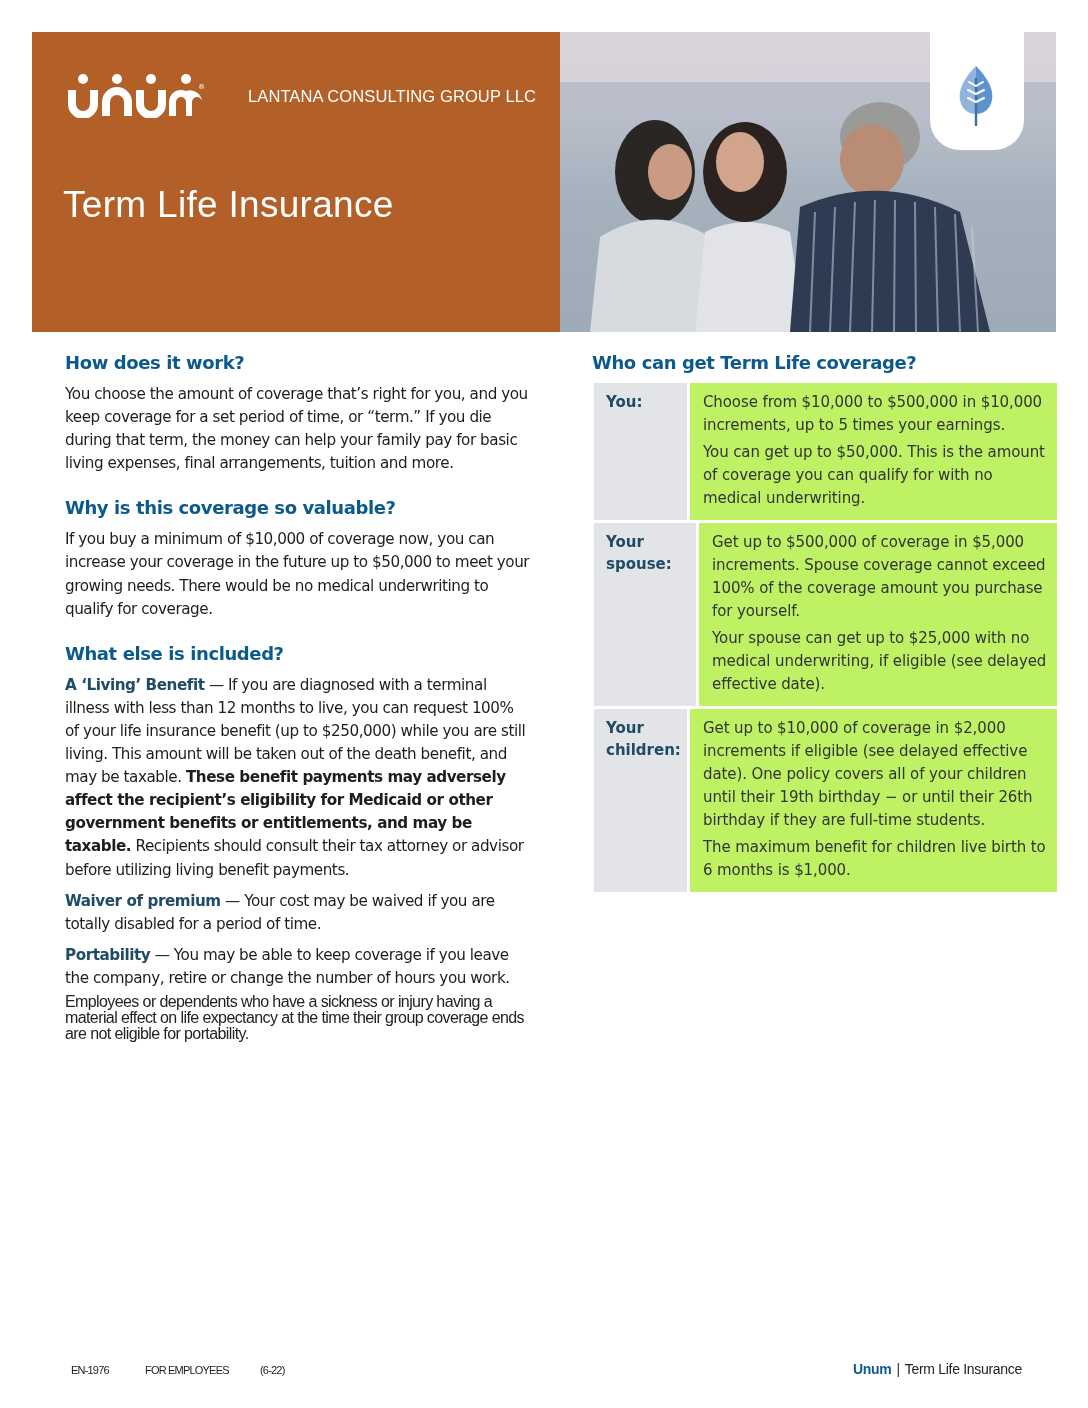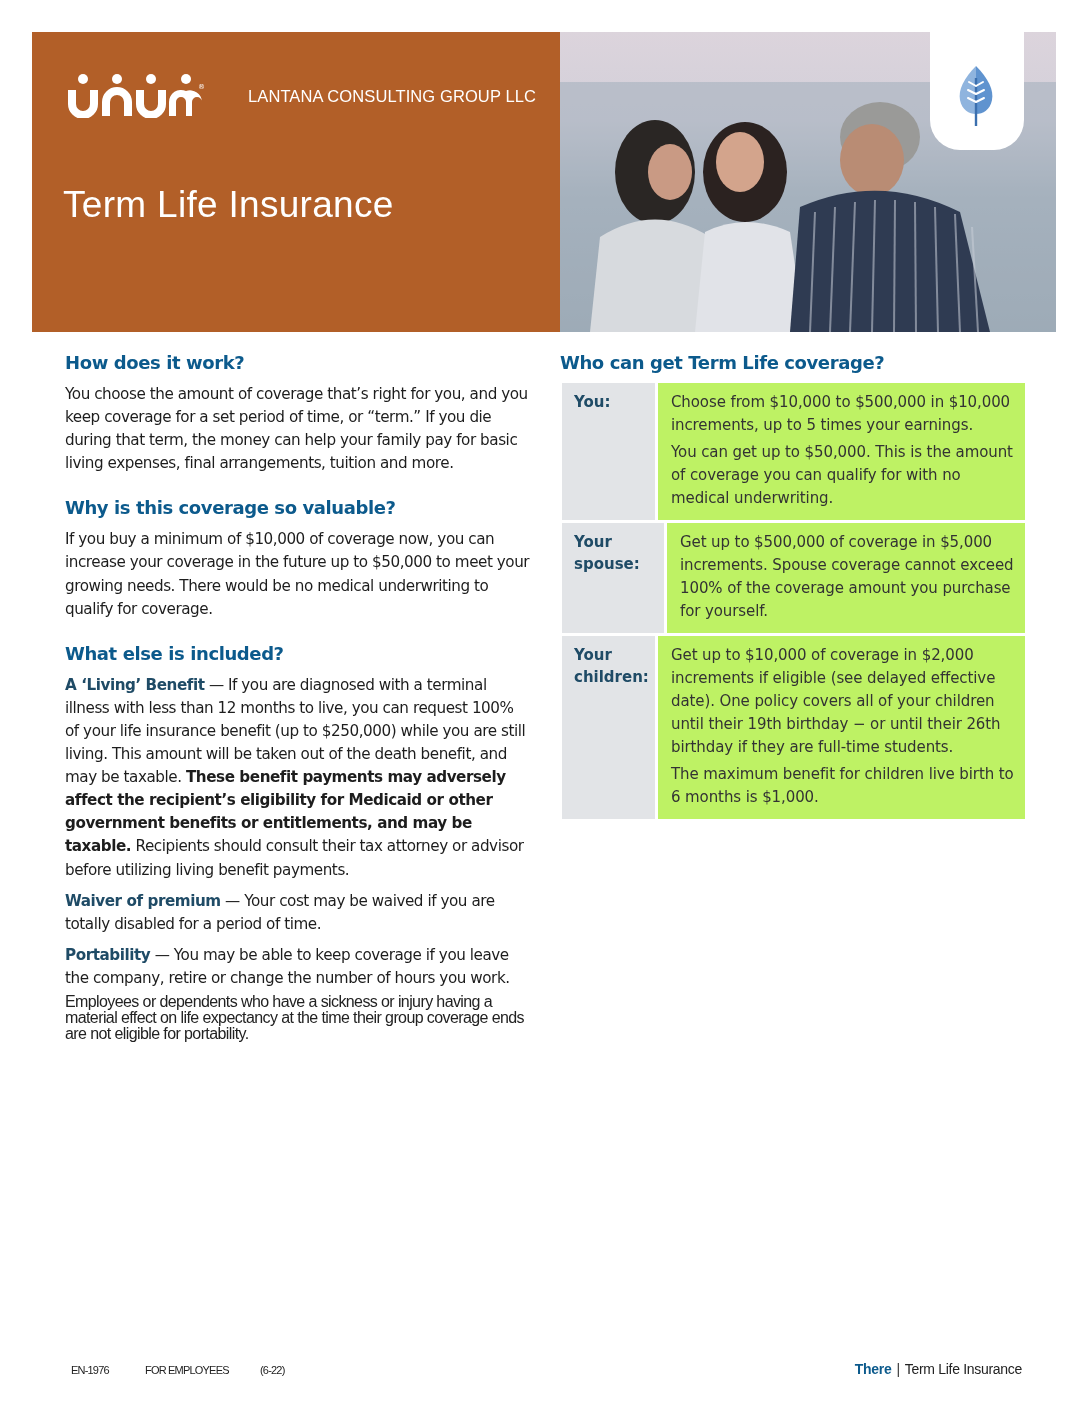--- a/index.html
+++ b/index.html
@@ -14,21 +14,21 @@
   .doc-title { position: absolute; left: 31px; top: 152px; color: #fff; font-size: 37px;
                font-weight: 300; font-family: "Liberation Sans", sans-serif; letter-spacing: 0.3px; }
   .photo { position: absolute; left: 528px; top: 0; width: 496px; height: 300px; overflow: hidden;
            background: linear-gradient(180deg, #dcd4dc 0%, #d2cfd9 30%, #a9b4bf 55%, #98a6b1 100%); }
   .photo svg { position: absolute; left: 0; top: 0; }
   .leaf-badge { position: absolute; left: 370px; top: 0; width: 94px; height: 118px; background: #fff;
                 border-radius: 0 0 30px 30px; }
   .leaf-badge svg { position: absolute; left: 26px; top: 32px; }
 
   .col-left { position: absolute; left: 65px; top: 352px; width: 465px; }
-  .col-right { position: absolute; left: 560px; top: 352px; width: 466px; }
+  .col-right { position: absolute; left: 592px; top: 352px; width: 466px; }
 
   h2 { margin: 0; color: #0c5a8c; font-size: 18px; font-weight: bold; letter-spacing: -0.4px;
        font-family: "DejaVu Sans", sans-serif; }
   p { margin: 0; }
   .body-text { font-size: 15.2px; line-height: 23.1px; letter-spacing: -0.45px; color: #1d1d1d; }
   .sec { margin-bottom: 22px; }
   .sec h2 { margin-bottom: 10px; }
   .term { color: #1f4b66; font-weight: bold; }
   .bold { font-weight: bold; }
   .fine { font-size: 16px; line-height: 16px; letter-spacing: -0.6px; margin-top: 4px; color: #222;
@@ -154,32 +154,33 @@
       <div class="tlabel">You:</div>
       <div class="tval">
         <p>Choose from $10,000 to $500,000 in $10,000 increments, up to 5 times your earnings.</p>
         <p>You can get up to $50,000. This is the amount of coverage you can qualify for with no medical underwriting.</p>
       </div>
     </div>
     <div class="trow">
       <div class="tlabel" style="width:102px;">Your spouse:</div>
       <div class="tval">
         <p>Get up to $500,000 of coverage in $5,000 increments. Spouse coverage cannot exceed 100% of the coverage amount you purchase for yourself.</p>
+        <p>Your spouse can get up to $25,000 with no medical underwriting, if eligible (see delayed effective date).</p>
       </div>
     </div>
     <div class="trow">
       <div class="tlabel">Your children:</div>
       <div class="tval">
         <p>Get up to $10,000 of coverage in $2,000 increments if eligible (see delayed effective date). One policy covers all of your children until their 19th birthday − or until their 26th birthday if they are full-time students.</p>
         <p>The maximum benefit for children live birth to 6 months is $1,000.</p>
       </div>
     </div>
   </div>
 </div>
 
 <div class="footer-left">
   <span style="width:74px;padding-left:8px;">EN-1976</span>
   <span style="width:115px;">FOR EMPLOYEES</span>
   <span>(6-22)</span>
 </div>
 <div class="footer-right">
-  <span class="brand">There</span><span class="sep">|</span><span>Term Life Insurance</span>
+  <span class="brand">Unum</span><span class="sep">|</span><span>Term Life Insurance</span>
 </div>
 
 </body></html>

